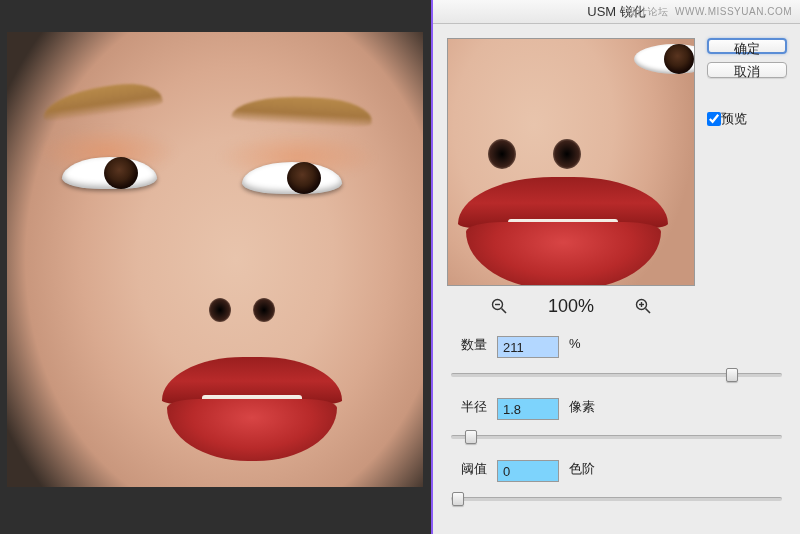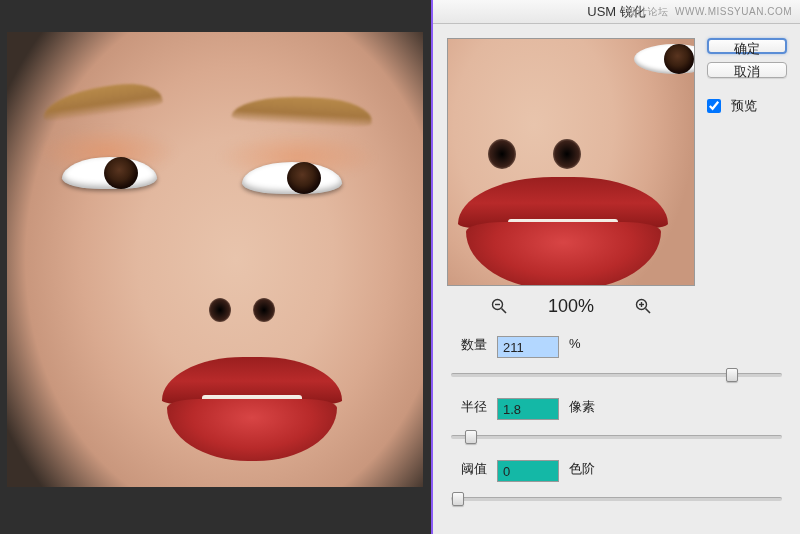--- a/index.html
+++ b/index.html
@@ -205,22 +205,22 @@
       box-shadow: 0 1px 1px rgba(0,0,0,0.1);
       cursor: pointer;
     }
     .ps-button.primary {
       border: 2px solid #5a8dd6;
       box-shadow: 0 0 3px rgba(90,141,214,0.5);
     }
     .preview-check {
       display: flex;
       align-items: center;
-      gap: 10px;
-      margin-top: 11px;
+      gap: 0;
+      margin-top: 24px;
       font-size: 13px;
       color: #222;
       width: 80px;
     }
     .preview-check input { width: 14px; height: 14px; }
     .params {
       padding: 0 18px 0 18px;
     }
     .param-row {
       display: flex;
@@ -231,21 +231,21 @@
     .param-label {
       width: 36px;
       text-align: right;
       font-size: 13px;
       color: #222;
     }
     .param-input {
       width: 62px;
       height: 22px;
       border: 1px solid #999;
-      background: #14b8a6;
+      background: #7dd3fc;
       padding: 0 5px;
       font-size: 13px;
       color: #222;
     }
     .param-input.selected {
       background: #b3d7ff;
     }
     .param-unit {
       font-size: 13px;
       color: #222;

